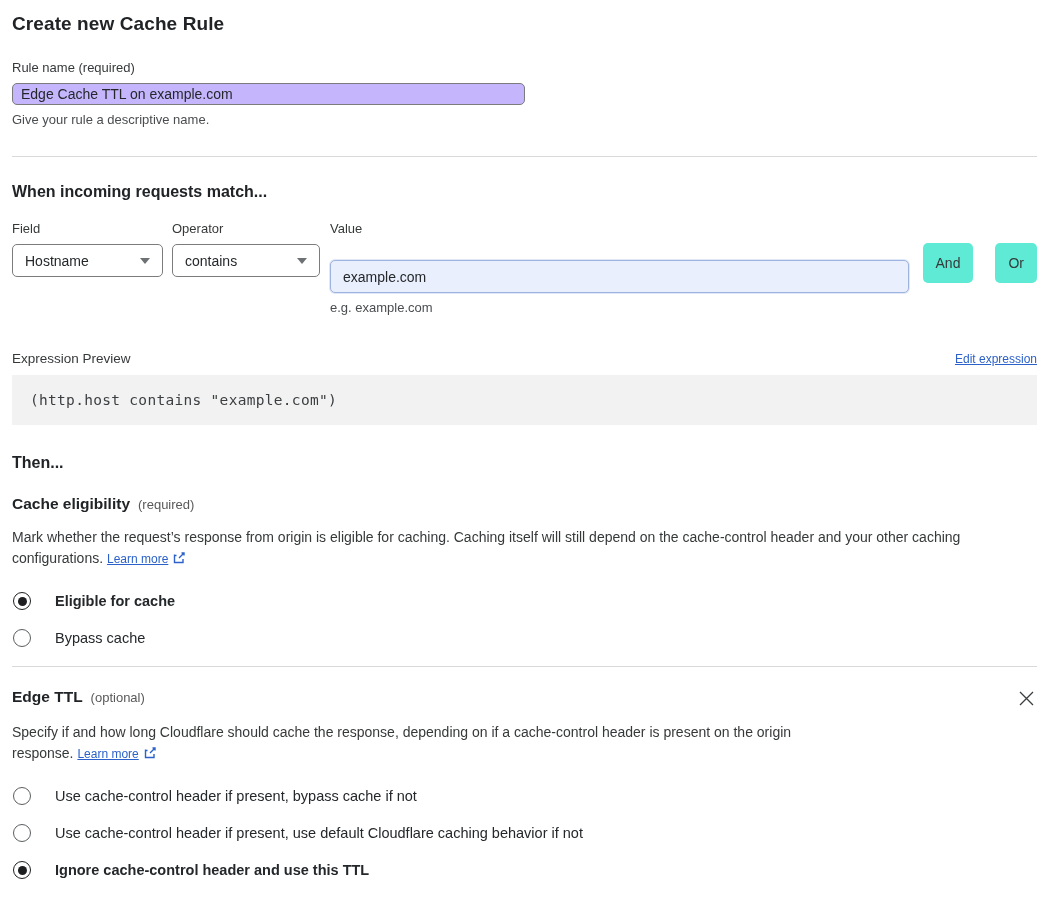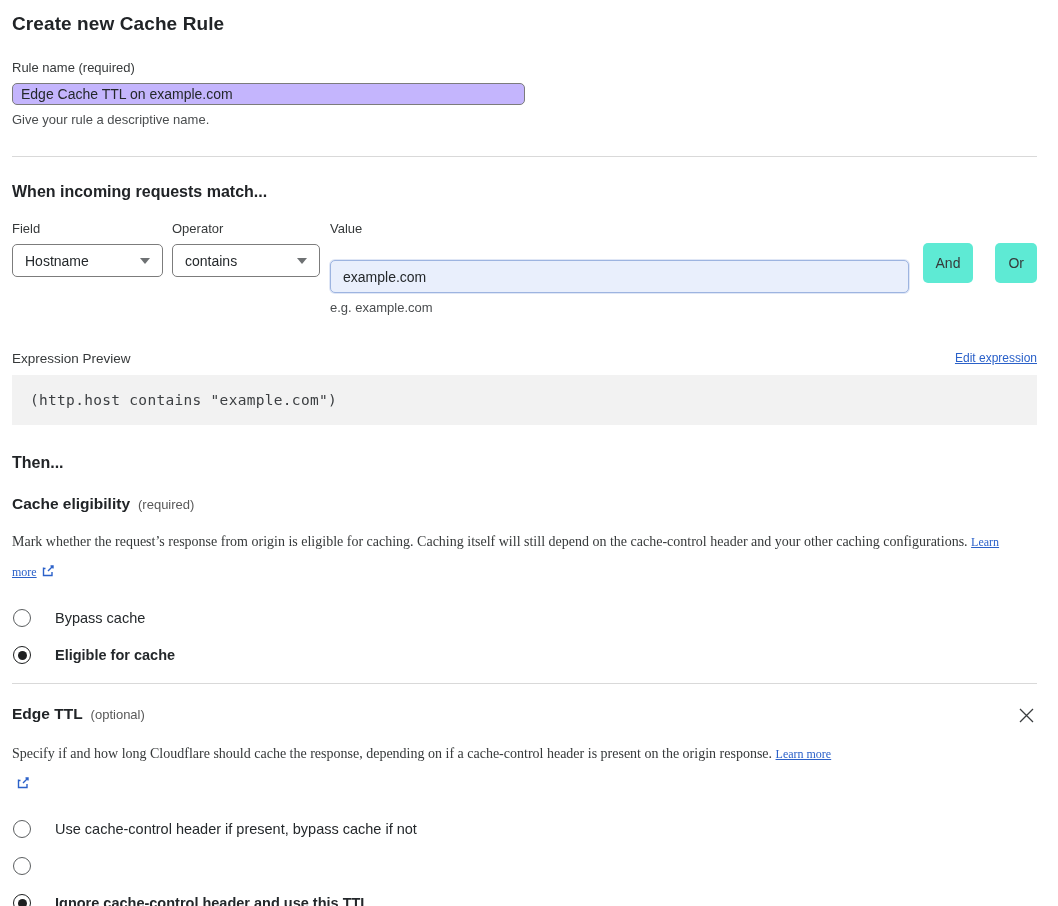--- a/index.html
+++ b/index.html
@@ -114,21 +114,21 @@
   .value-helper {
     font-size: 13px;
     color: #4a4d4f;
     margin-top: 7px;
     margin-left: 318px;
   }
   
   .expr-header {
     display: flex;
     justify-content: space-between;
-    align-items: flex-start;
+    align-items: center;
     margin-top: 36px;
     margin-bottom: 9px;
   }
   .expr-label { font-size: 13.5px; color: #36393a; }
   a.link {
     color: #2b61c9;
     text-decoration: underline;
     font-size: 12px;
     cursor: pointer;
   }
@@ -152,24 +152,23 @@
     color: #212427;
   }
   .badge-required {
     font-size: 13px;
     font-weight: 400;
     color: #595959;
     margin-left: 8px;
   }
   .section-desc {
     font-size: 14px;
-    line-height: 29px;
+    line-height: 21px;
     color: #36393a;
     max-width: 1010px;
-    font-family: Liberation Serif, serif;
   }
   .desc-narrow { max-width: 836px; }
   .external-icon { margin-left: 4px; vertical-align: -2px; }
   
   .radio-group { margin-top: 22px; }
   .radio-row {
     display: flex;
     align-items: center;
     margin-bottom: 19px;
     cursor: pointer;
@@ -268,27 +267,27 @@
   <h3 class="sub-heading-row">
     <span class="sub-heading">Cache eligibility</span>
     <span class="badge-required">(required)</span>
   </h3>
   <p class="section-desc"><span>Mark whether the request’s response from origin is eligible for caching. Caching itself will still depend on the cache-control header and your other caching configurations.</span>
     <a class="link">Learn more</a><svg class="external-icon" width="14" height="14" viewBox="0 0 14 14">
         <path d="M2 4.5 H4.5 M9.5 2 H12 V4.5 M12 2 L7 7 M11 8 V11.5 H2.5 V3.5" fill="none" stroke="#2b61c9" stroke-width="1.4"></path>
       </svg>
   </p>
   <div class="radio-group">
+    <div class="radio-row selected">
+      <span class="radio-circle"></span>
+      <span class="radio-label">Eligible for cache</span>
+    </div>
     <div class="radio-row">
       <span class="radio-circle"></span>
       <span class="radio-label">Bypass cache</span>
-    </div>
-    <div class="radio-row selected">
-      <span class="radio-circle"></span>
-      <span class="radio-label">Eligible for cache</span>
     </div>
   </div>
 
   <hr class="divider" style="margin-top:8px;">
 
   <div class="edge-header">
     <span class="sub-heading">Edge TTL</span>
     <span class="badge-required">(optional)</span>
     <button class="close-btn" aria-label="Remove Edge TTL">
       <svg width="17" height="17" viewBox="0 0 17 17">
@@ -301,20 +300,21 @@
         <path d="M2 4.5 H4.5 M9.5 2 H12 V4.5 M12 2 L7 7 M11 8 V11.5 H2.5 V3.5" fill="none" stroke="#2b61c9" stroke-width="1.4"></path>
       </svg>
   </p>
   <div class="radio-group">
     <div class="radio-row">
       <span class="radio-circle"></span>
       <span class="radio-label">Use cache-control header if present, bypass cache if not</span>
     </div>
     <div class="radio-row">
       <span class="radio-circle"></span>
+      <span class="radio-label">Use cache-control header if present, use default Cloudflare caching behavior if not</span>
     </div>
     <div class="radio-row selected">
       <span class="radio-circle"></span>
       <span class="radio-label">Ignore cache-control header and use this TTL</span>
     </div>
   </div>
 
   <div class="ttl-block">
     <label class="field-label">Input time-to-live (TTL) (required)</label>
 

